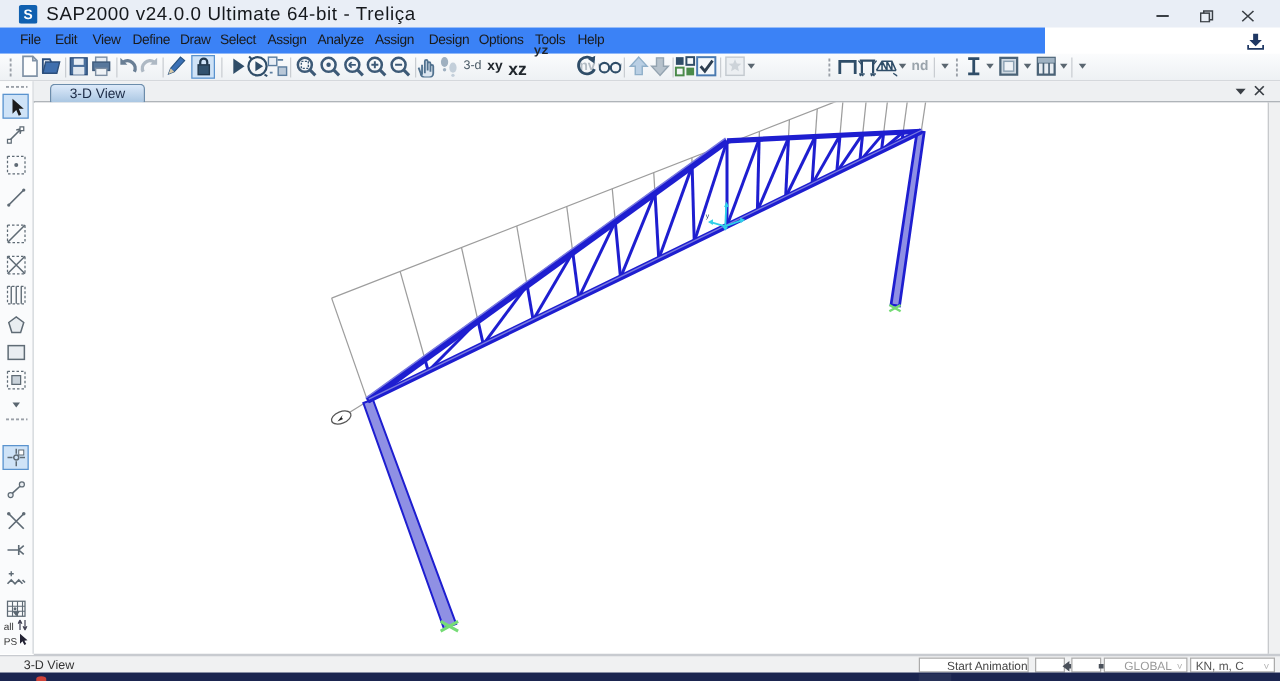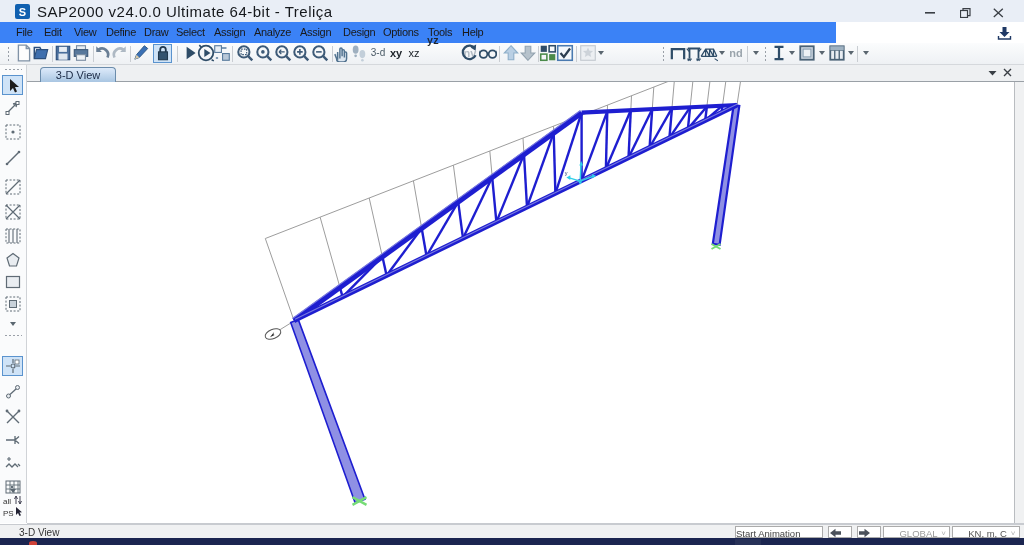--- a/index.html
+++ b/index.html
@@ -4,21 +4,21 @@
 body { width:1024px; height:545px; font-family:'Liberation Sans',sans-serif; background:#fff; overflow:hidden; position:relative; }
 #titlebar { position:absolute; left:0; top:0; width:1024px; height:22px; background:#e9eef6; }
 #menubar { position:absolute; left:0; top:22px; width:836px; height:21px; background:#3b82f6; font-size:11px; letter-spacing:-0.3px; color:#1a1a1a; }
 #toolbar { position:absolute; left:0; top:43px; width:1024px; height:22px; background:linear-gradient(#fbfcfd,#eef1f4); border-bottom:1px solid #d5d8dc; }
 #lefttb { position:absolute; left:0; top:65px; width:27px; height:458px; background:#fafbfc; border-right:1px solid #d0d3d7; }
 #tabstrip { position:absolute; left:27px; top:65px; width:997px; height:17px; background:#eef0f2; border-bottom:1px solid #9aa0a6; }
 #tab { position:absolute; left:13px; top:2px; width:76px; height:15px; background:linear-gradient(#ddeafa,#a9c6e2); border:1px solid #6b8cab; border-bottom:none; border-radius:4px 4px 0 0; text-align:center; font-size:11px; color:#1b2a45; line-height:15px; }
 #canvas { position:absolute; left:28px; top:82px; width:986px; height:441px; background:#fff; }
 #statusbar { position:absolute; left:0; top:524px; width:1024px; height:14px; background:#f0f1f2; border-top:1px solid #c8cbd0; font-size:11px; color:#333; }
 #navy { position:absolute; left:0; top:538px; width:1024px; height:7px; background:#1b2550; }
-.sbtn { position:absolute; top:0.5px; height:12.5px; background:#fff; border:1px solid #ababab; font-size:10px; color:#444; text-align:left; }
+.sbtn { position:absolute; top:0.5px; height:12.5px; background:#fff; border:1px solid #ababab; font-size:10px; color:#444; text-align:right;padding-left:20px; }
 </style></head>
 <body>
 <div id="titlebar">
  <svg style="position:absolute;left:15px;top:4px" width="15" height="15">
       <rect width="15" height="15" rx="2" fill="#1060b0"></rect>
       <text x="7.5" y="11.5" font-size="11" font-weight="bold" fill="#fff" text-anchor="middle" font-family="Liberation Sans">S</text>
     </svg>
  <span style="position:absolute;left:37px;top:3px;font-size:15px;letter-spacing:0.5px;color:#15181c">SAP2000 v24.0.0 Ultimate 64-bit - Treliça</span>
  <svg style="position:absolute;left:925px;top:12px" width="12" height="2">
       <rect width="10" height="1.6" fill="#3a3f45"></rect>
@@ -172,21 +172,21 @@
 <svg style="position:absolute;left:350px;top:44px" width="18" height="18" viewBox="0 0 18 18">
       <g transform="translate(9,9) scale(1.12) translate(-9,-9)">
         <ellipse cx="6" cy="6" rx="2.6" ry="3.6" fill="#9fb0c0"></ellipse>
         <ellipse cx="12" cy="10" rx="2.6" ry="3.6" fill="#c3cfda"></ellipse>
         <circle cx="6" cy="11.5" r="1.2" fill="#9fb0c0"></circle>
         <circle cx="12" cy="15.5" r="1.2" fill="#c3cfda"></circle>
       </g>
     </svg>
 <div style="position:absolute;left:378px;top:47px;transform:translateX(-50%);font-size:10px;font-weight:normal;color:#4a5a66;font-family:'Liberation Sans',sans-serif">3-d</div>
 <div style="position:absolute;left:396px;top:47px;transform:translateX(-50%);font-size:11px;font-weight:bold;color:#20262c;font-family:'Liberation Sans',sans-serif">xy</div>
-<div style="position:absolute;left:414px;top:47px;transform:translateX(-50%);font-size:11px;font-weight:normal;color:#20262c;font-family:'Liberation Sans',sans-serif">xz</div>
+<div style="position:absolute;left:414px;top:47px;transform:translateX(-50%);font-size:14px;font-weight:bold;color:#20262c;font-family:'Liberation Sans',sans-serif">xz</div>
 <div style="position:absolute;left:433px;top:36px;transform:translateX(-50%);font-size:10px;font-weight:bold;color:#20262c;font-family:Liberation Mono, monospace">yz</div>
 <div style="position:absolute;left:470px;top:47px;transform:translateX(-50%);font-size:11px;font-weight:bold;color:#b3bcc4;font-family:'Liberation Sans',sans-serif">nv</div>
 <svg style="position:absolute;left:461px;top:44px" width="18" height="18" viewBox="0 0 18 18">
       <g transform="translate(9,9) scale(1.12) translate(-9,-9)">
         <path d="M13.5 5 A6 6 0 1 0 14 11" fill="none" stroke="#2f4d68" stroke-width="2"></path>
         <path d="M14.5 1.5 L14 7 L9.5 4 Z" fill="#2f4d68"></path>
       </g>
     </svg>
 <svg style="position:absolute;left:479px;top:44px" width="18" height="18" viewBox="0 0 18 18">
       <g transform="translate(9,9) scale(1.12) translate(-9,-9)">
@@ -448,18 +448,18 @@
 <div id="statusbar">
  <span style="position:absolute;left:19px;top:2px;font-size:10px;color:#333">3-D View</span>
  <div class="sbtn" style="left:735px;width:88px;font-size:9.5px;padding-top:1px">Start Animation</div>
  <div class="sbtn" style="left:828px;width:24px"><svg width="13" height="10" viewBox="0 0 13 10" style="margin-top:1px">
         <path d="M12 3.2 H6.5 V0.8 L1 5 L6.5 9.2 V6.8 H12 Z" fill="#4a505a"></path>
       </svg></div>
  <div class="sbtn" style="left:856.5px;width:24px"><svg width="13" height="10" viewBox="0 0 13 10" style="margin-top:1px">
         <path d="M1 3.2 H6.5 V0.8 L12 5 L6.5 9.2 V6.8 H1 Z" fill="#4a505a"></path>
       </svg></div>
  <div class="sbtn" style="left:883px;width:67px;text-align:center;padding-left:4px;color:#9a9a9a;font-size:9.5px;padding-top:1px">GLOBAL<span style="position:absolute;right:3px;top:2px;color:#b0b0b0;font-size:8px">˅</span></div>
- <div class="sbtn" style="left:951.5px;width:68px;text-align:center;padding-left:4px;color:#555;font-size:9.5px;padding-top:1px">KN, m, C<span style="position:absolute;right:3px;top:2px;color:#b0b0b0;font-size:8px">˅</span></div>
+ <div class="sbtn" style="left:951.5px;width:68px;text-align:left;padding-left:4px;color:#555;font-size:9.5px;padding-top:1px">KN, m, C<span style="position:absolute;right:3px;top:2px;color:#b0b0b0;font-size:8px">˅</span></div>
 </div>
 <div id="navy">
     <div style="position:absolute;left:29px;top:3px;width:8px;height:4px;border-radius:50% 50% 0 0;background:#cf4238"></div>
     <div style="position:absolute;left:735px;top:1px;width:26px;height:6px;background:#273158"></div>
   </div>
 
 </body></html>

